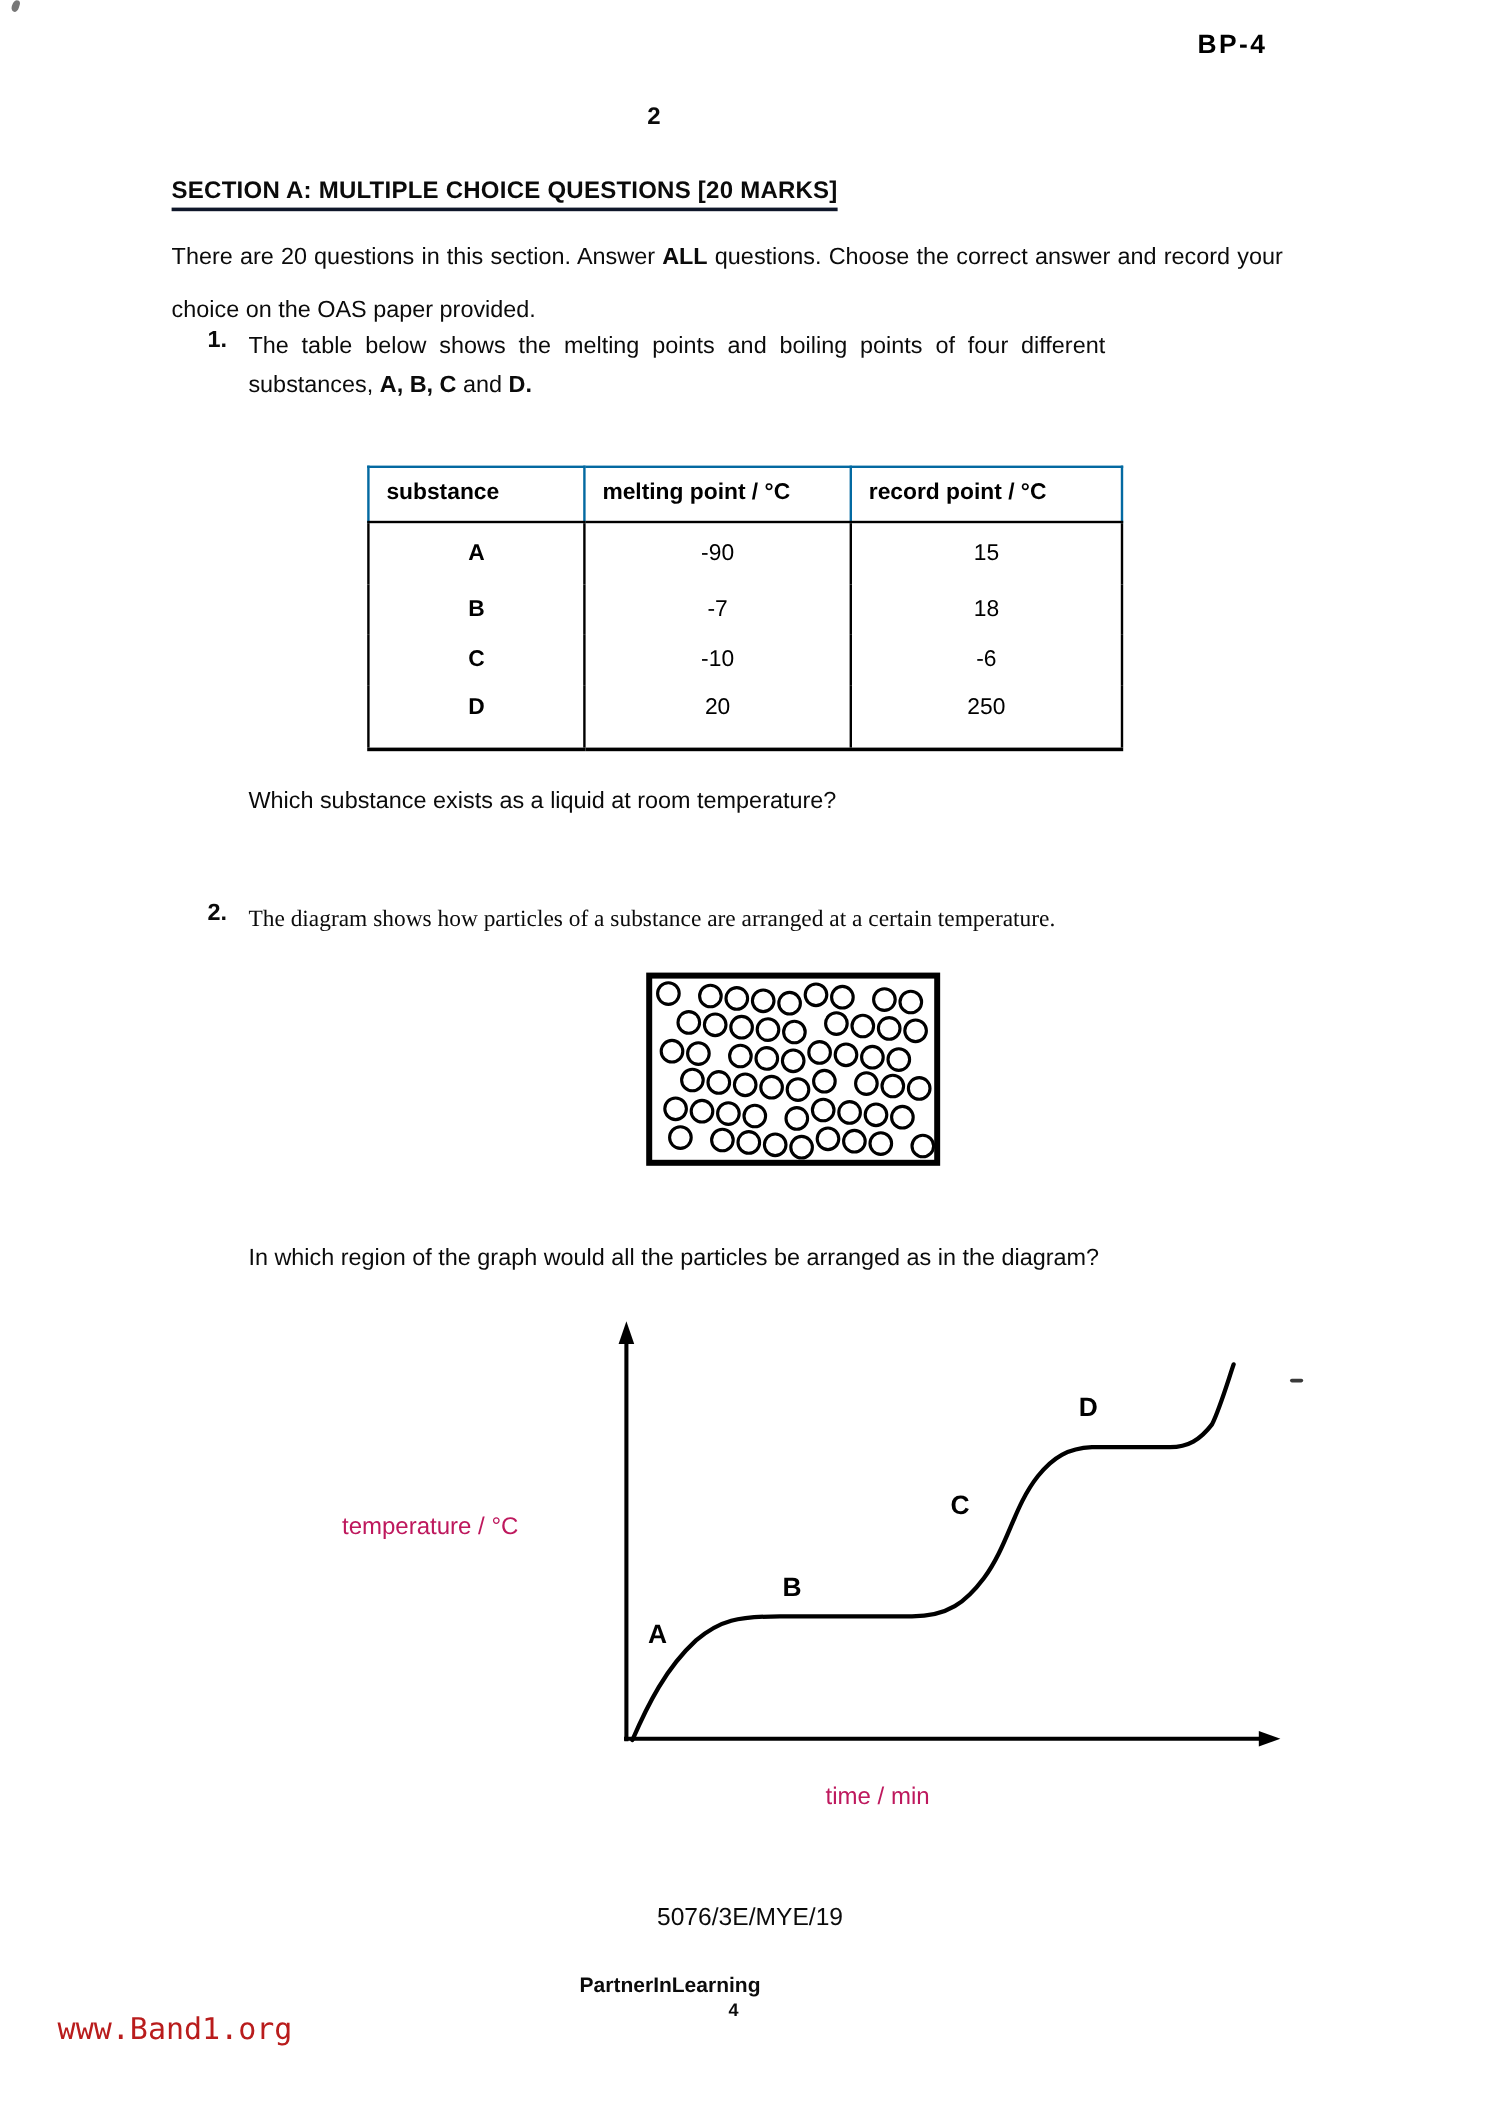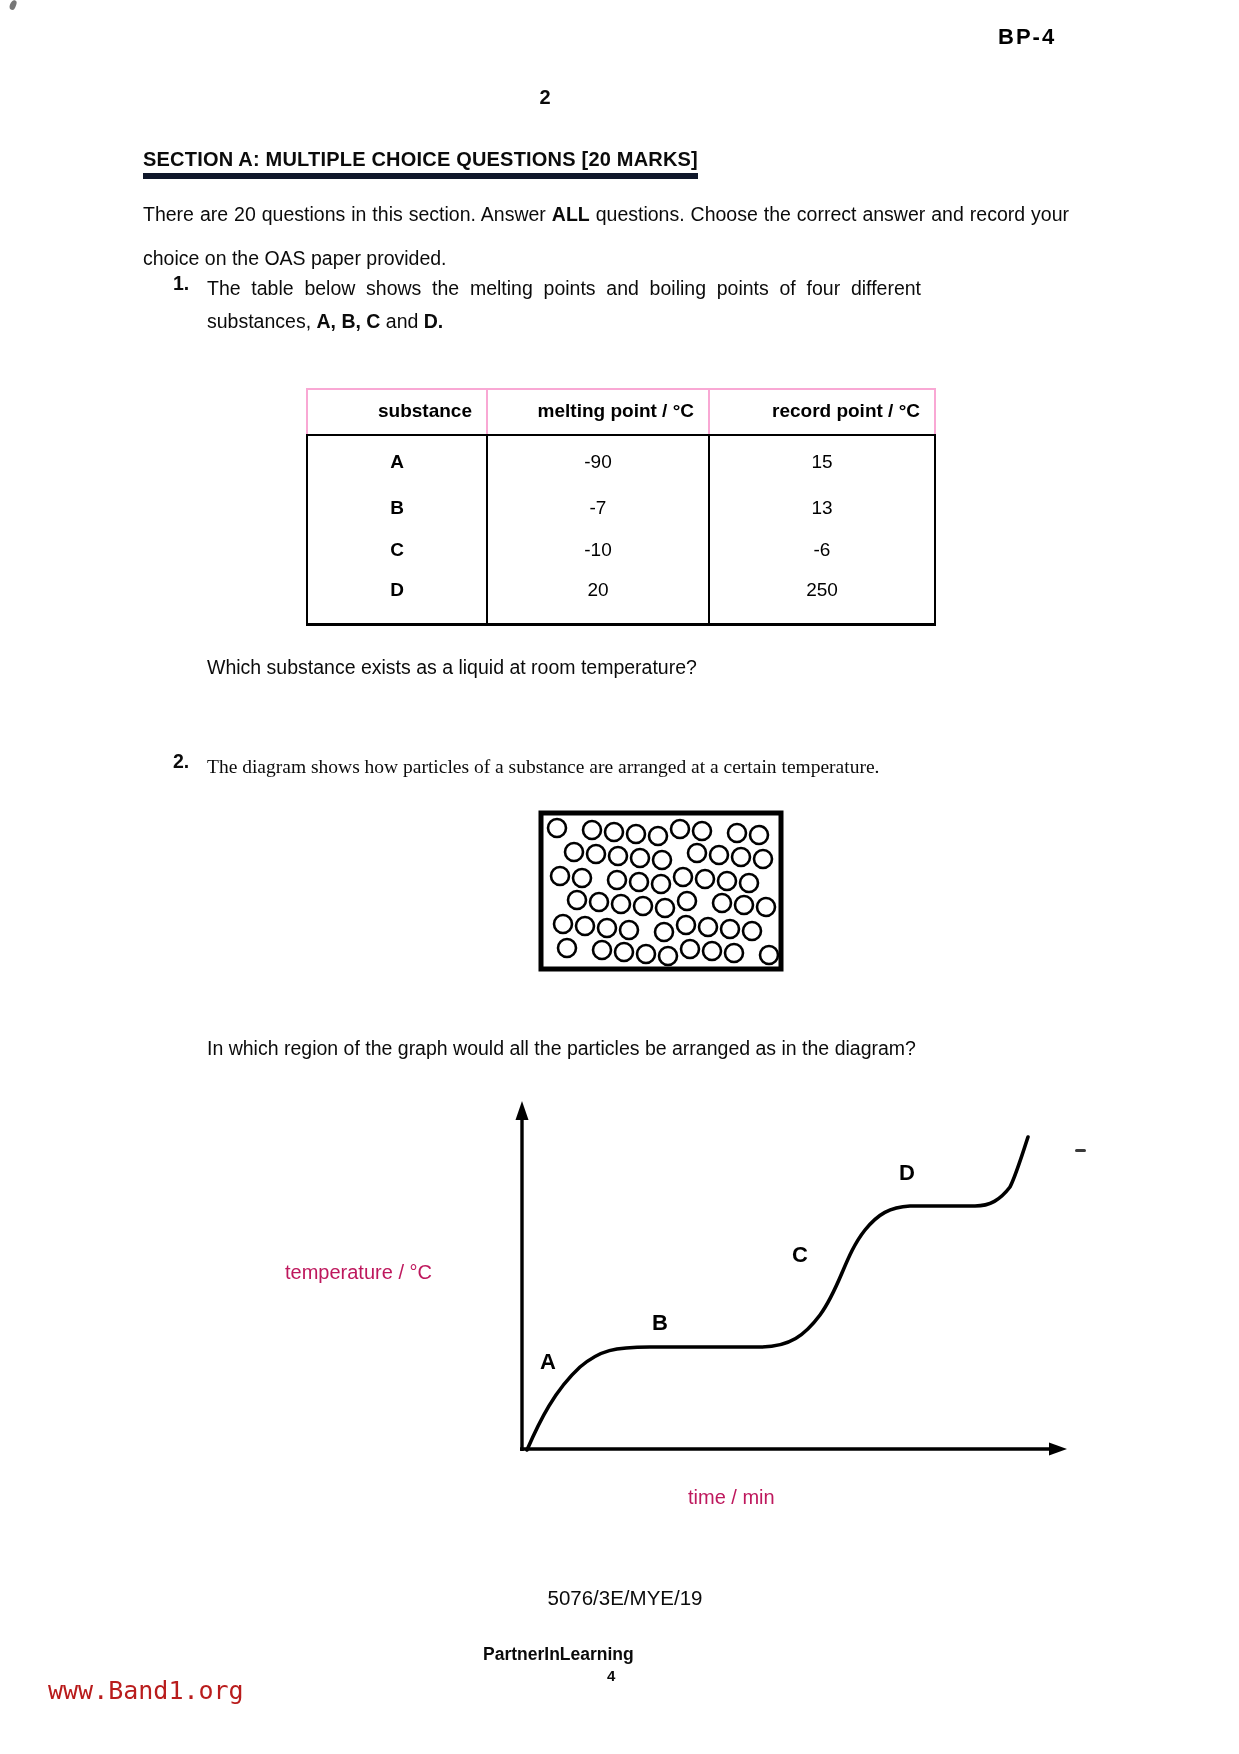--- a/index.html
+++ b/index.html
@@ -7,37 +7,37 @@
     width:1239px;height:1754px;position:relative;background:#ffffff;
     font-family:"Liberation Sans",sans-serif;color:#0b0b0b;
     -webkit-font-smoothing:antialiased;
   }
   .abs{position:absolute;}
   
   .corner-code{left:998px;top:24px;width:80px;font-size:22px;font-weight:bold;letter-spacing:2px;color:#000000;}
   .page-num{left:0;top:86px;width:1090px;text-align:center;font-size:20px;font-weight:bold;}
   
   .sec-heading{left:143px;top:148px;font-size:20px;font-weight:bold;letter-spacing:0.2px;
-    border-bottom:6px solid #0f172a;padding-bottom:2px;display:inline-block;}
+    border-bottom:3px solid #0f172a;padding-bottom:2px;display:inline-block;}
   .instructions{left:143px;top:192px;width:926px;font-size:19.5px;line-height:44px;text-align:justify;}
   .instructions b{font-weight:bold;}
   
   .q-number{font-size:19.5px;font-weight:bold;}
   .q-text{font-size:19.5px;line-height:33px;text-align:justify;}
   .q1-num{left:173px;top:272px;}
   .q1-text{left:207px;top:272px;width:714px;}
   .q1-prompt{left:207px;top:656px;font-size:19.5px;}
   .q2-num{left:173px;top:750px;}
   .q2-text{left:207px;top:750px;width:862px;font-family:Liberation Serif, serif;}
   .q2-prompt{left:207px;top:1016px;width:882px;margin-top:16px;}
   
   .mp-table{left:306px;top:388px;border-collapse:collapse;}
   .mp-table th{
-    border:2px solid #f9a8d4;border-bottom:2px solid #000;
-    font-size:19px;font-weight:bold;padding:10px 14px 12px;text-align:right;color:#000;margin-top:44px;
+    border:2px solid #0369a1;border-bottom:2px solid #000;
+    font-size:19px;font-weight:bold;padding:10px 14px 12px;text-align:left;color:#000;margin-top:44px;
   }
   .mp-table td{
     font-size:19px;text-align:center;padding:8px 14px;color:#000;
     border-left:2px solid #000;border-right:2px solid #000;
   }
   .mp-table td.sub{font-weight:bold;}
   .mp-table tr.last td{padding-bottom:22px;border-bottom:3px solid #000;}
   .mp-table col.c1{width:180px}.mp-table col.c2{width:222px}.mp-table col.c3{width:226px}
   
   .particle-svg{left:538px;top:810px;}
@@ -91,21 +91,21 @@
   </thead>
   <tbody>
     <tr style="height:52px;">
       <td class="sub">A</td>
       <td>-90</td>
       <td>15</td>
     </tr>
     <tr style="height:42px;">
       <td class="sub">B</td>
       <td>-7</td>
-      <td>13</td>
+      <td>18</td>
     </tr>
     <tr style="height:42px;">
       <td class="sub">C</td>
       <td>-10</td>
       <td>-6</td>
     </tr>
     <tr class="last" style="height:42px;">
       <td class="sub">D</td>
       <td>20</td>
       <td>250</td>

